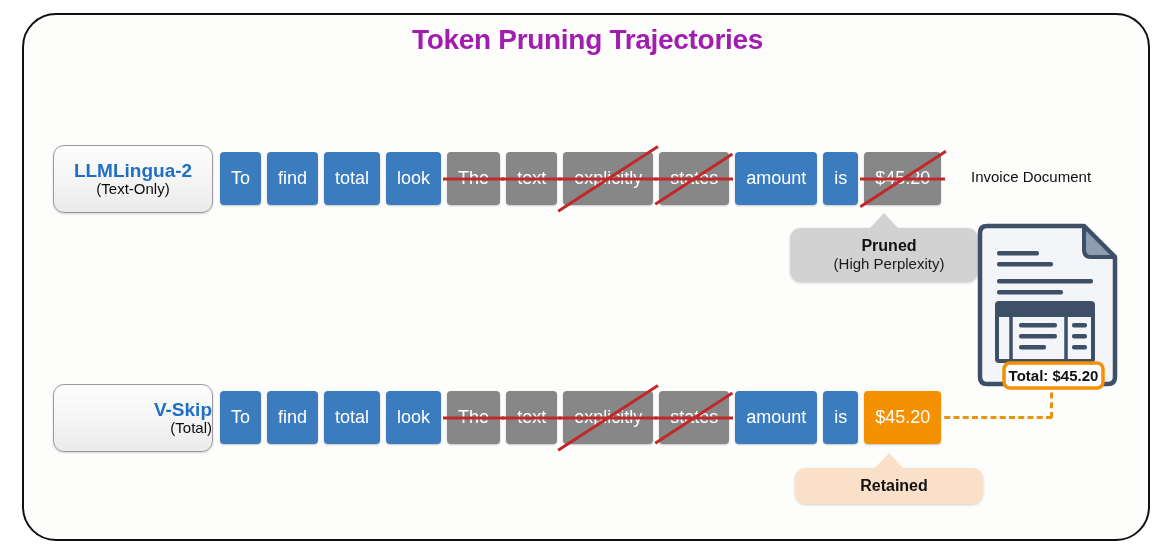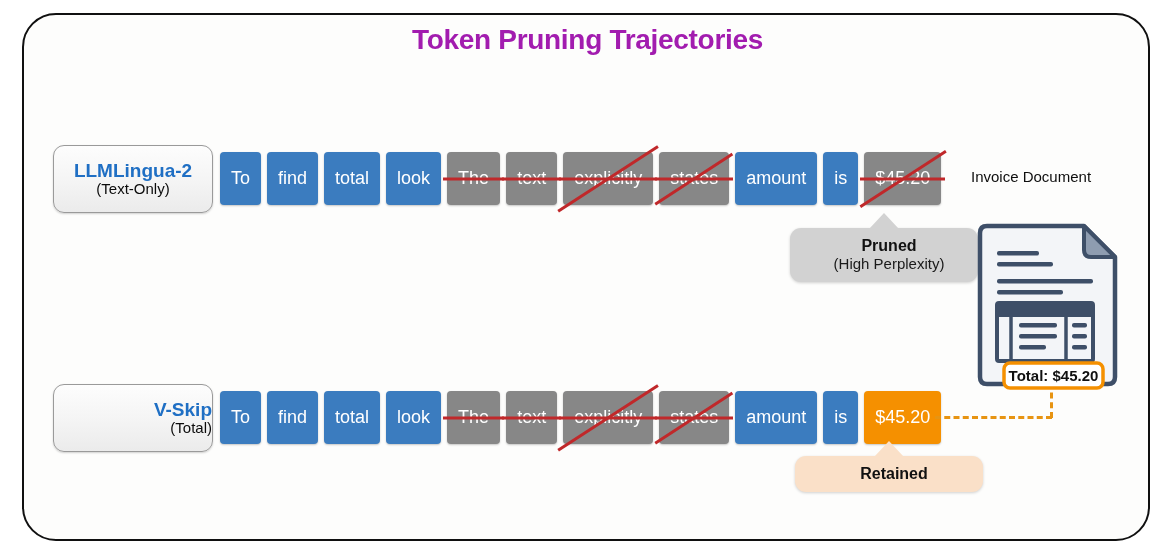--- a/index.html
+++ b/index.html
@@ -264,21 +264,21 @@
         <span>amount</span>
       </div>
       <div class="token kept">
         <span>is</span>
       </div>
       <div class="token anchor">
         <span>$45.20</span>
       </div>
     </div>
 
-  <div class="callout peach" style="left:795px; top:456px; width:150px;">
+  <div class="callout peach" style="left:795px; top:468px; width:150px;">
     <div class="tail"></div>
     <div class="c-title">Retained</div>
   </div>
 
   <div class="conn-h" style="left:935px; top:416px; width:117px;"></div>
   <div class="conn-v" style="left:1050px; top:373px; height:45px;"></div>
   <div class="conn-arrow" style="left:1040px; top:358px;"></div>
 
   <div class="doc-caption" style="left:971px; top:168px;">Invoice Document</div>
 

